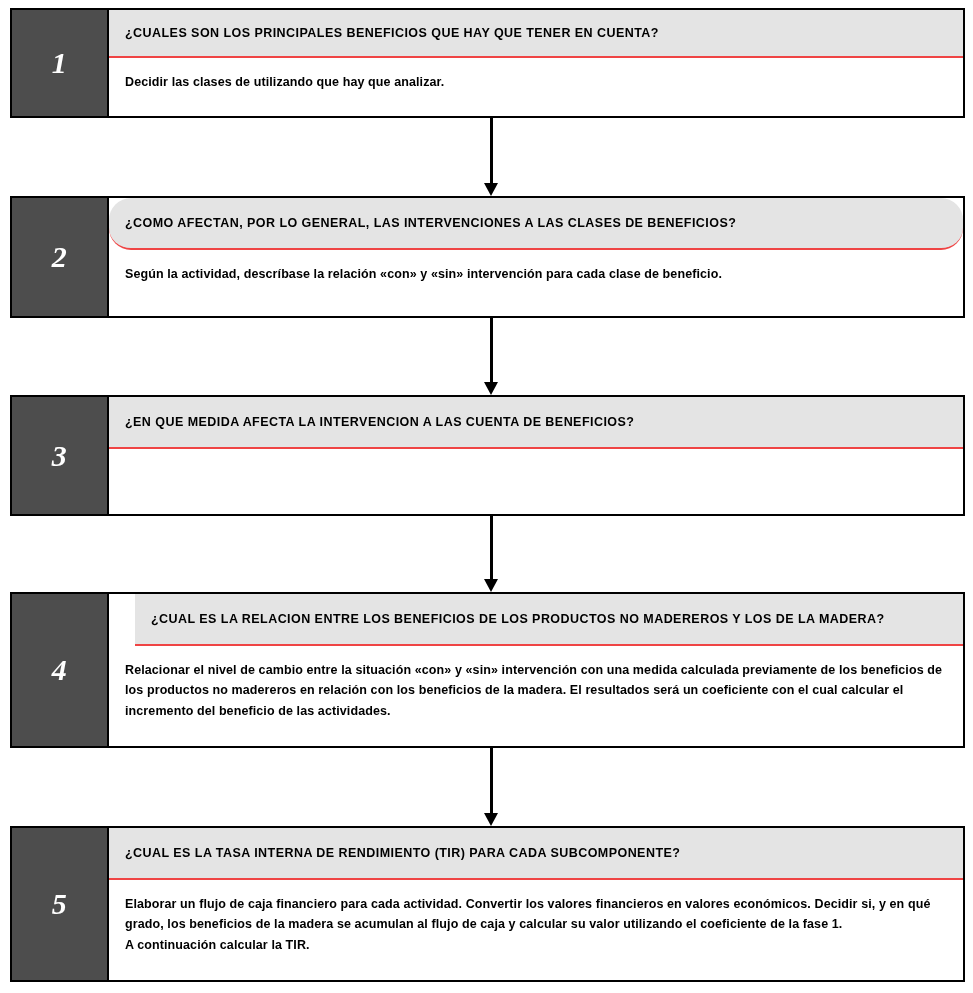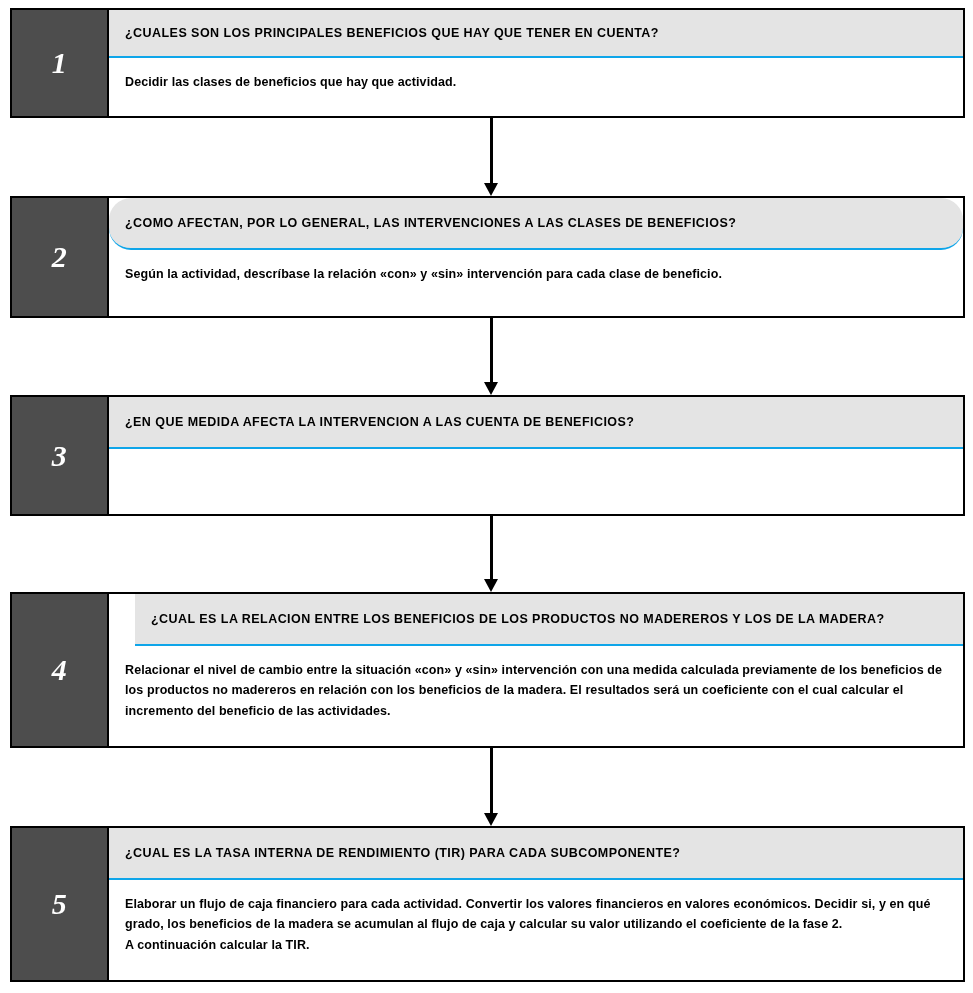--- a/index.html
+++ b/index.html
@@ -57,21 +57,21 @@
 
   .phase-content {
     flex: 1 1 auto;
     min-width: 0;
     display: flex;
     flex-direction: column;
   }
 
   .phase-header {
     background: #e4e4e4;
-    border-bottom: 2px solid #0ea5e9;
+    border-bottom: 2px solid #ef4444;
     display: flex;
     align-items: center;
     box-sizing: border-box;
     padding: 0 16px;
   }
 
   .phase-header-text {
     font-size: 12.5px;
     font-weight: 700;
     color: #000000;
@@ -126,21 +126,21 @@
 
   <div class="phase" style="top:8px; height:110px;">
     <div class="phase-number-cell">
       <span class="phase-number">1</span>
     </div>
     <div class="phase-content">
       <div class="phase-header" style="height:48px;">
         <span class="phase-header-text">¿CUALES SON LOS PRINCIPALES BENEFICIOS QUE HAY QUE TENER EN CUENTA?</span>
       </div>
       <div class="phase-body">
-        <div class="phase-body-text">Decidir las clases de beneficios que hay que actividad.</div>
+        <div class="phase-body-text">Decidir las clases de utilizando que hay que analizar.</div>
       </div>
     </div>
   </div>
 
   <div class="connector" style="top:118px; height:78px;">
     <div class="stem" style="height:65px;"></div>
     <div class="head"></div>
   </div>
 
   <div class="phase" style="top:196px; height:122px;">
@@ -199,19 +199,19 @@
 
   <div class="phase" style="top:826px; height:156px;">
     <div class="phase-number-cell">
       <span class="phase-number">5</span>
     </div>
     <div class="phase-content">
       <div class="phase-header" style="height:52px;">
         <span class="phase-header-text">¿CUAL ES LA TASA INTERNA DE RENDIMIENTO (TIR) PARA CADA SUBCOMPONENTE?</span>
       </div>
       <div class="phase-body">
-        <div class="phase-body-text">Elaborar un flujo de caja financiero para cada actividad. Convertir los valores financieros en valores económicos. Decidir si, y en qué grado, los beneficios de la madera se acumulan al flujo de caja y calcular su valor utilizando el coeficiente de la fase 2.
+        <div class="phase-body-text">Elaborar un flujo de caja financiero para cada actividad. Convertir los valores financieros en valores económicos. Decidir si, y en qué grado, los beneficios de la madera se acumulan al flujo de caja y calcular su valor utilizando el coeficiente de la fase 1.
 A continuación calcular la TIR.</div>
       </div>
     </div>
   </div>
 
 </div>
 
 </body></html>

